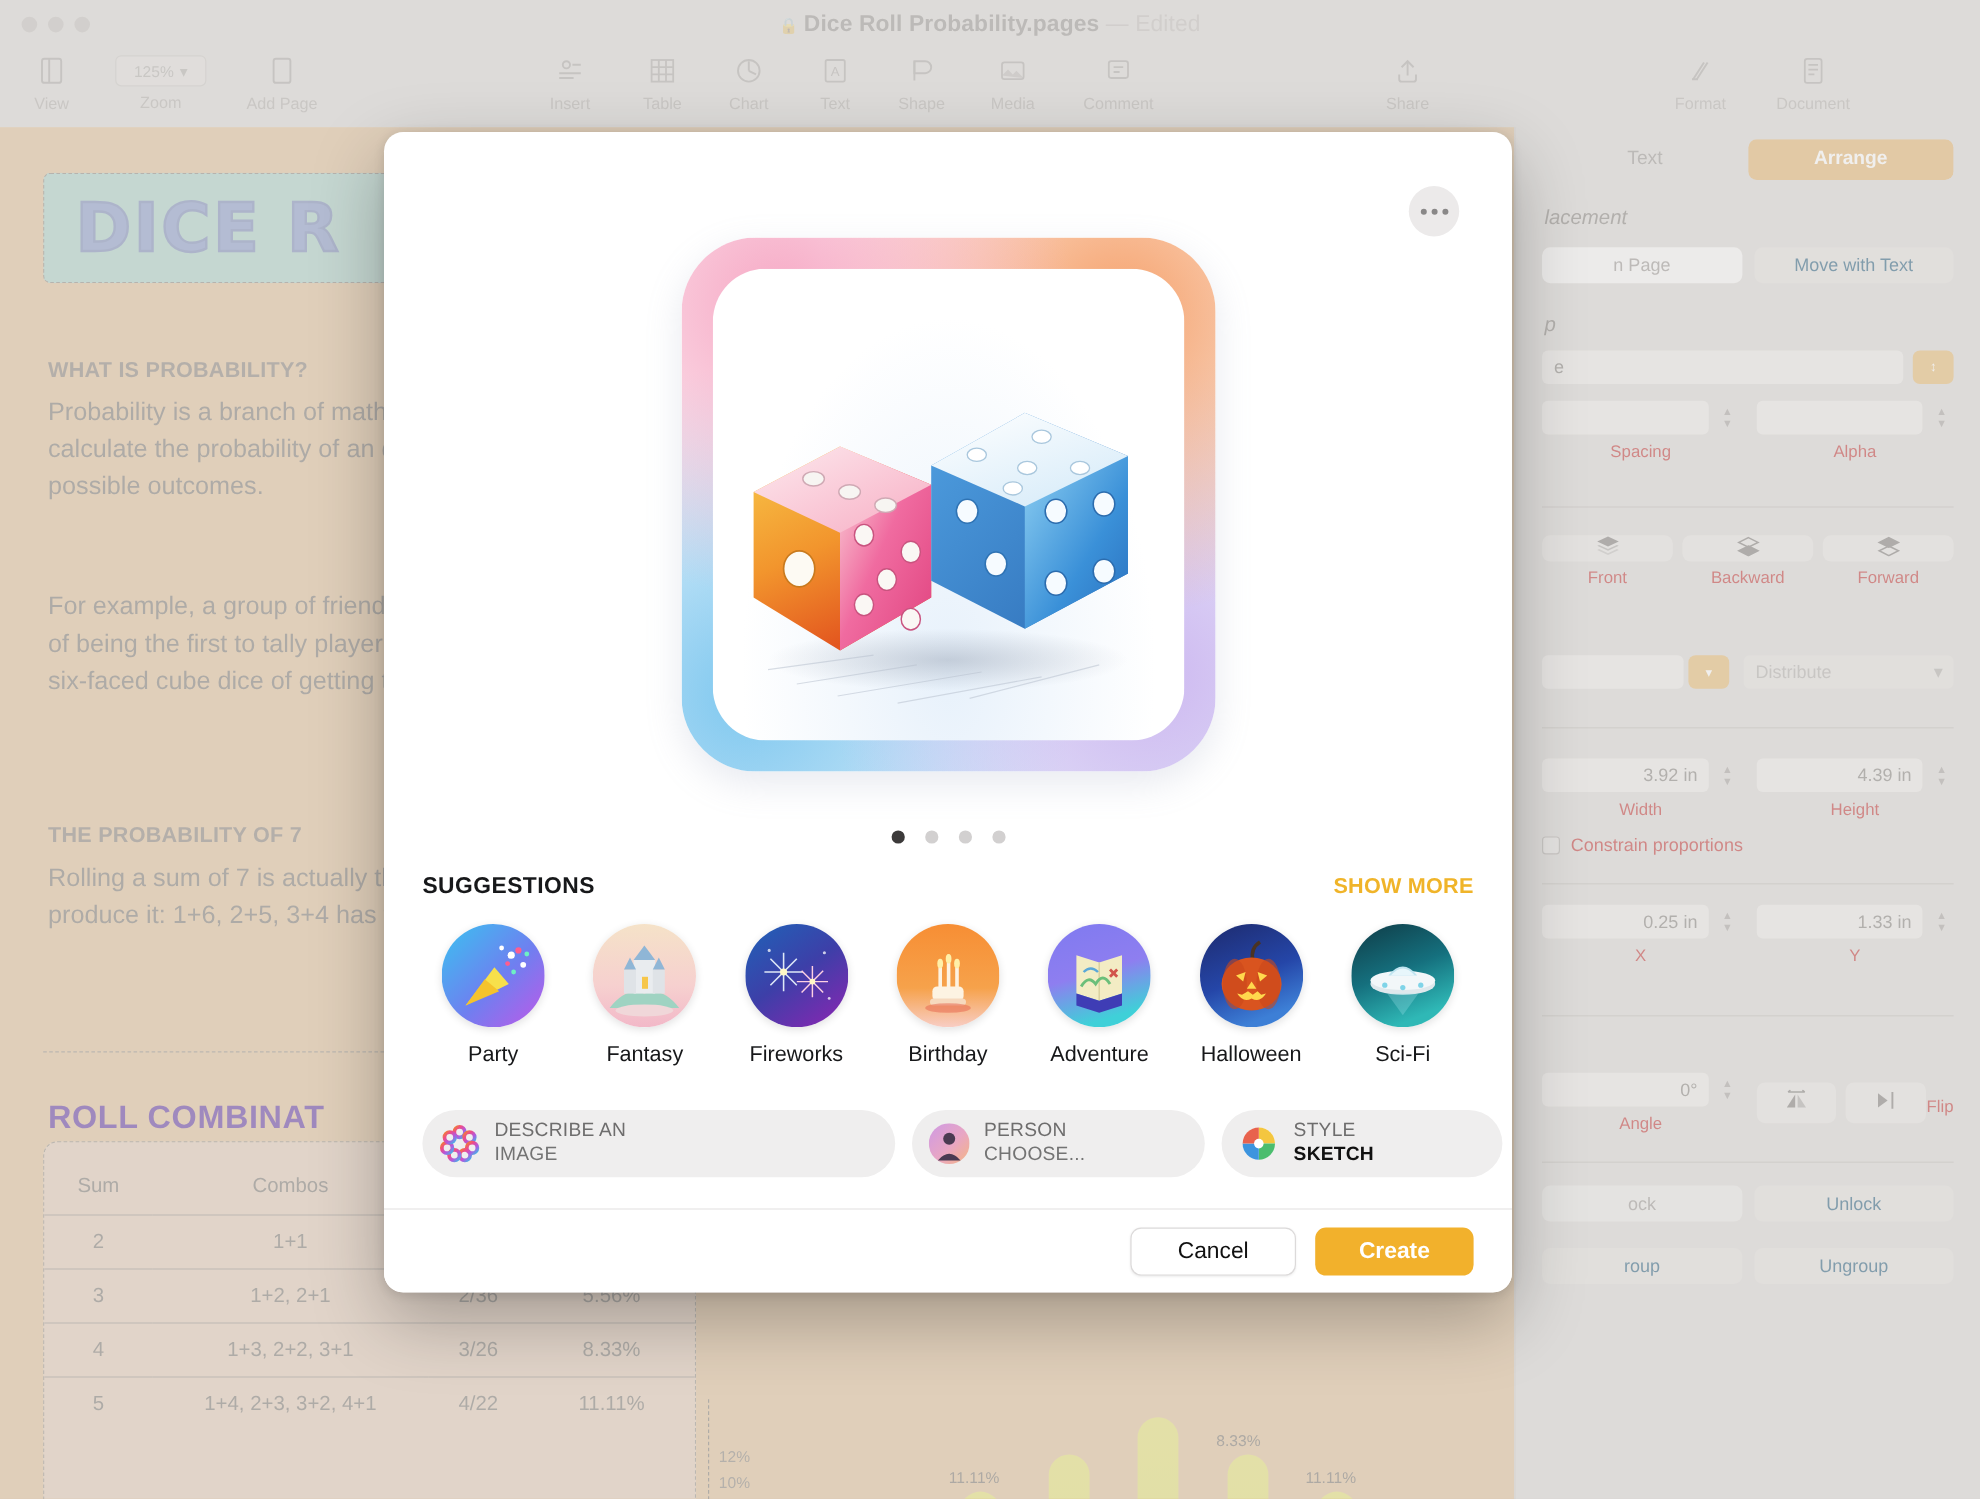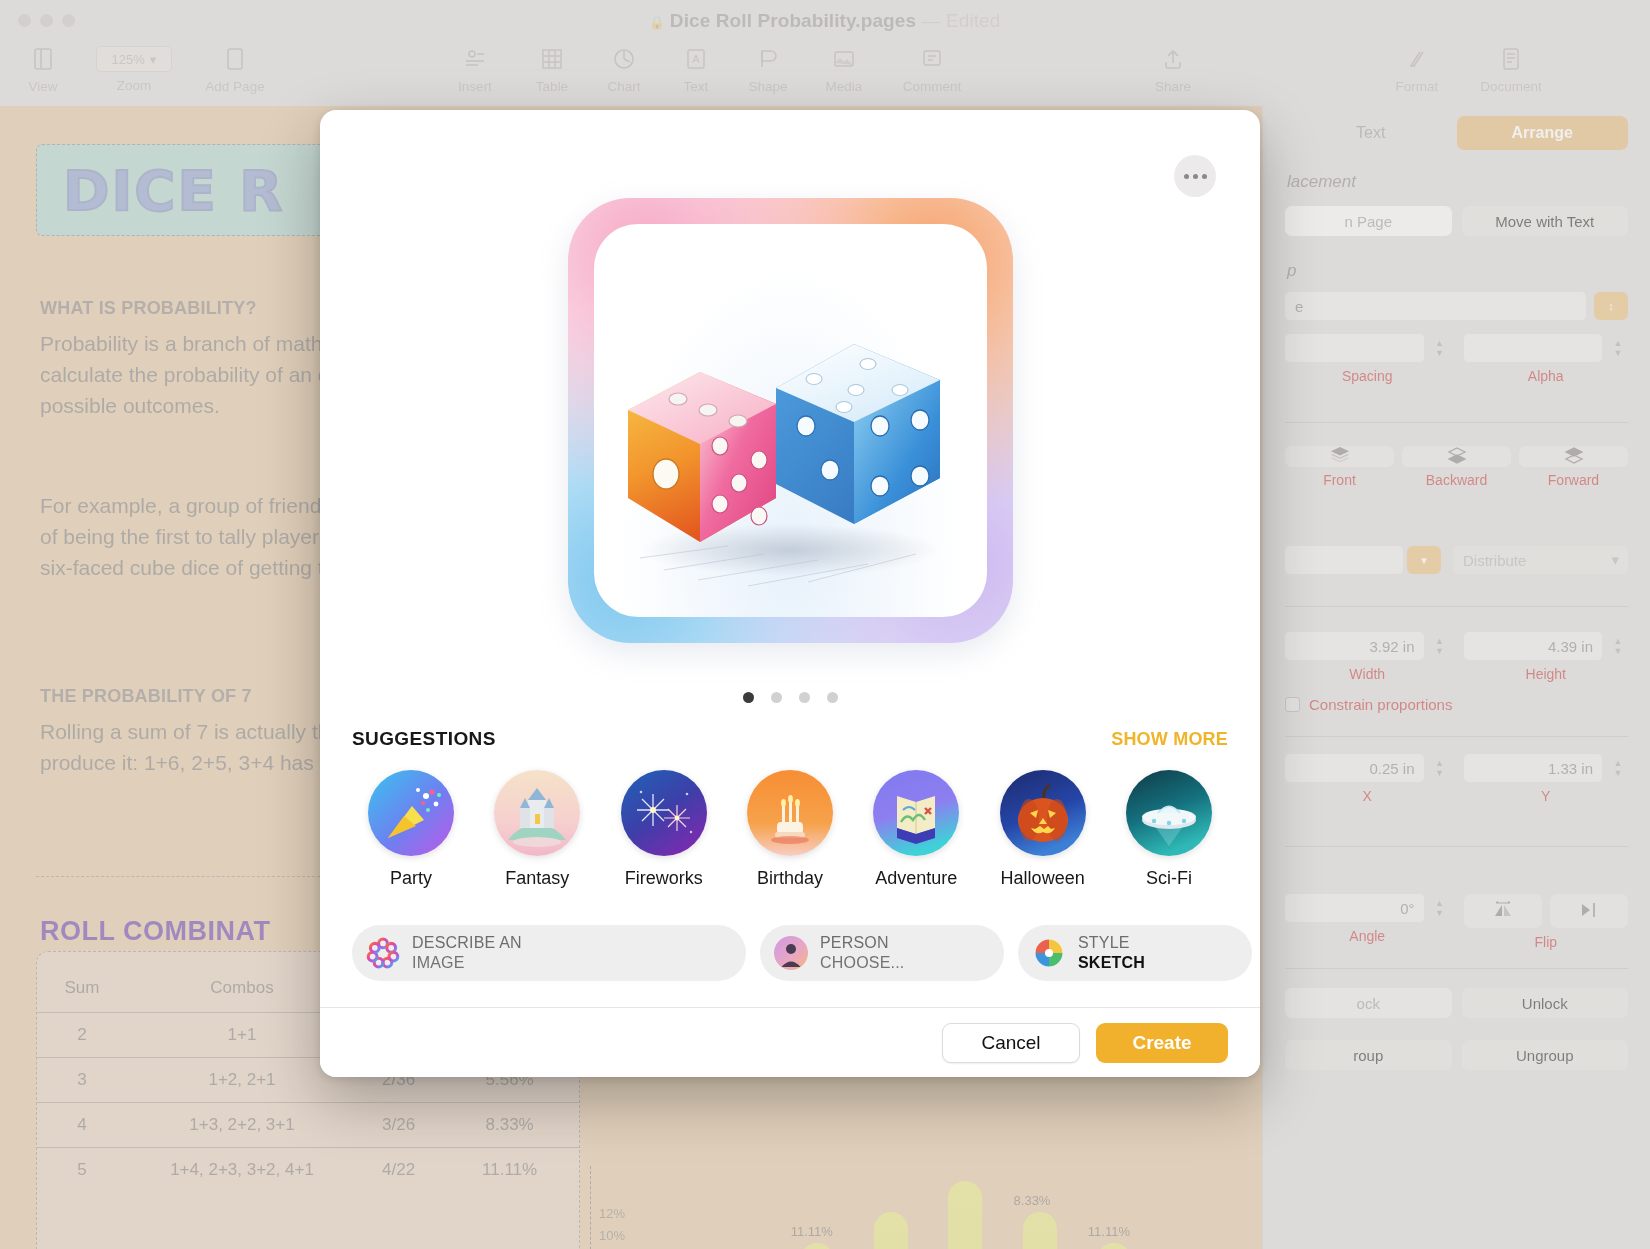--- a/index.html
+++ b/index.html
@@ -146,21 +146,21 @@
   }
   .row2 {
     position: absolute; left: 22px; right: 22px; display: flex; gap: 10px;
   }
   .pillbtn {
     flex: 1; height: 30px; border-radius: 7px; background: rgba(255,255,255,.38);
     display: flex; align-items: center; justify-content: center;
     font-size: 15px; color: #8e8b88;
   }
   .pillbtn.sel { background: rgba(255,255,255,.78); }
-  .pillbtn.ghost { background: rgba(255,255,255,.18); color: #000000; }
+  .pillbtn.ghost { background: rgba(255,255,255,.18); color: #0c4a6e; }
   .fieldrow { position: absolute; left: 22px; right: 22px; display: flex; }
   .field {
     height: 28px; background: rgba(255,255,255,.45); border-radius: 5px;
     display: flex; align-items: center; justify-content: flex-end;
     padding-right: 9px; font-size: 15px; color: #77736f;
   }
   .stepper {
     width: 20px; height: 28px; margin-left: 6px; display: flex;
     flex-direction: column; align-items: center; justify-content: center;
     color: #9b9895; font-size: 9px; line-height: 10px;
@@ -667,21 +667,21 @@
       <div style="flex:1; display:flex; flex-direction:column; align-items:center">
         <div style="display:flex; width:100%">
           <div class="field" style="flex:1">0°</div>
           <div class="stepper">
               <span>▲</span>
               <span>▼</span>
             </div>
         </div>
         <div class="sublbl" style="margin-top:6px">Angle</div>
       </div>
-      <div style="flex:1; display:flex; flex-direction:column; align-items:center">
+      <div style="flex:1; display:flex; flex-direction:row; align-items:center">
         <div style="display:flex; width:100%; gap:8px">
           <div class="layerbtn">
             <span>
               <svg width="22" height="18" viewBox="0 0 22 18" fill="#6f6c69">
                   <path d="M10 4 3 15h7z"></path>
                   <path d="M12 4 19 15h-7z" opacity=".55"></path>
                   <path d="M4 2h14M4 2l2-1.5M18 2l-2-1.5" stroke="#6f6c69" stroke-width="1.2" fill="none"></path>
                 </svg>
             </span>
           </div>

